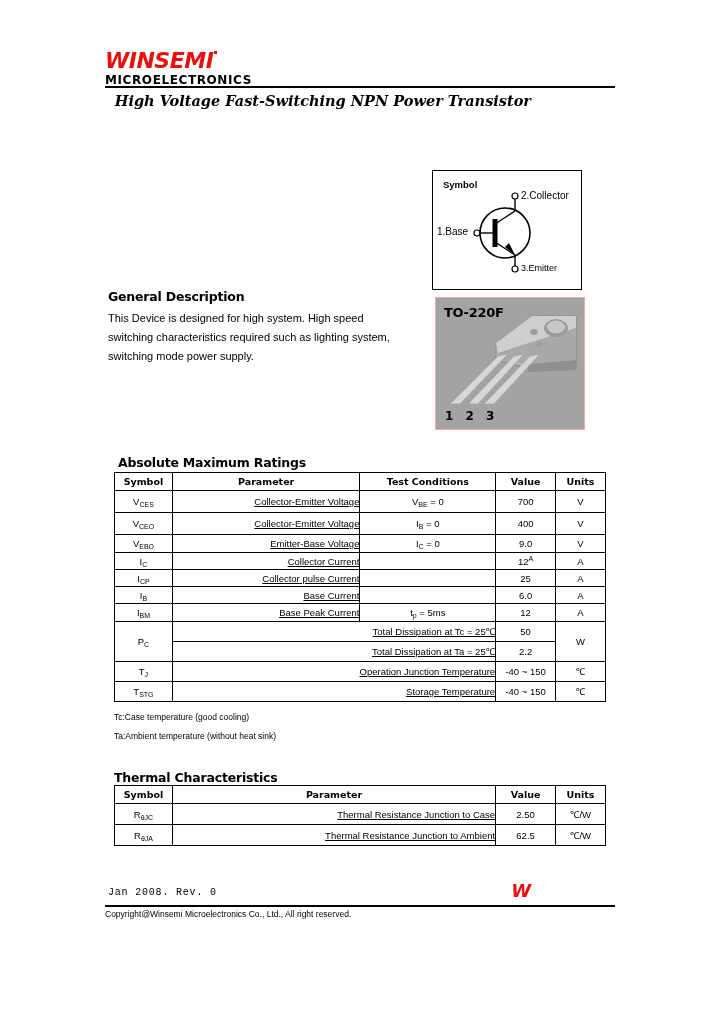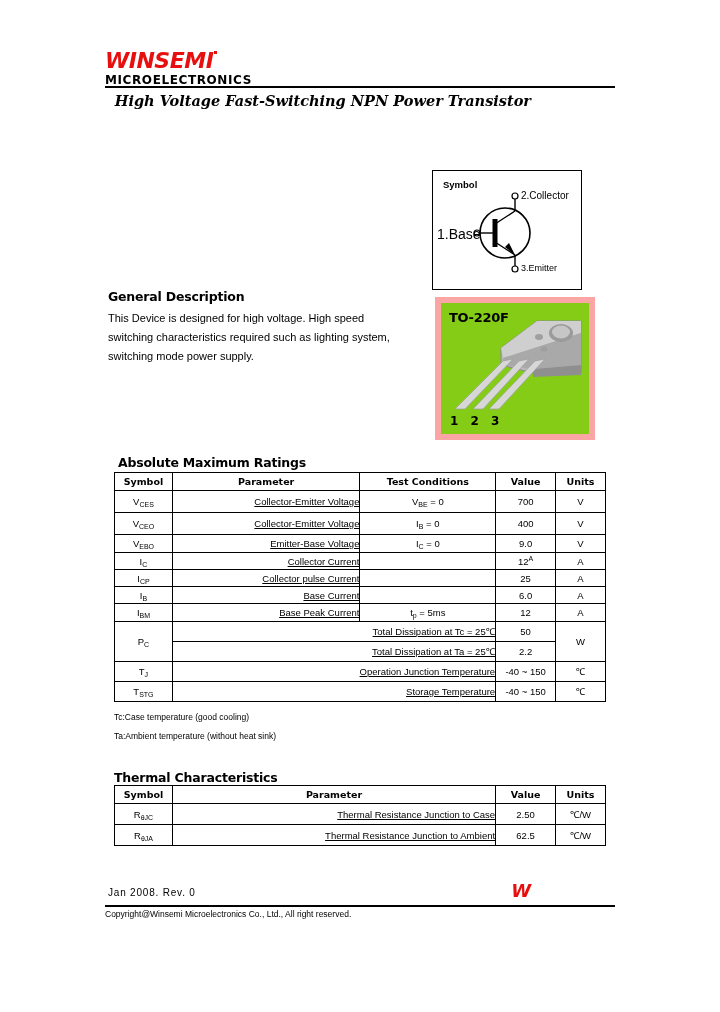--- a/index.html
+++ b/index.html
@@ -148,22 +148,22 @@
   }
   .symbol-svg { position: absolute; left: 0; top: 0; }
 
   
   .package-box {
     position: absolute;
     left: 435px;
     top: 297px;
     width: 148px;
     height: 131px;
-    border: 6px solid #fca5a5;
-    background: #84cc16;
+    border: 1px solid #fca5a5;
+    background: #a3a3a3;
   }
   .pkg-label {
     position: absolute;
     left: 8px;
     top: 7px;
     font-family: "DejaVu Sans", sans-serif;
     font-weight: bold;
     font-size: 13px;
     letter-spacing: -0.3px;
   }
@@ -219,21 +219,21 @@
     position: absolute;
     font-size: 8.5px;
     white-space: nowrap;
   }
 
   
   .footer-text {
     position: absolute;
     left: 108px;
     top: 887px;
-    font-family: Liberation Sans, sans-serif;
+    font-family: Liberation Mono, monospace;
     font-size: 10px;
     letter-spacing: 0.8px;
   }
   .footer-logo {
     position: absolute;
     right: 105px;
     top: 882px;
     font-family: "DejaVu Sans", sans-serif;
     font-weight: bold;
     font-style: italic;
@@ -268,41 +268,41 @@
       <div class="logo-word"><span>WINSEMI</span><span class="logo-dot"></span></div>
       <div class="logo-sub">MICROELECTRONICS</div>
     </div>
   </div>
   <div class="rule-top"></div>
   <div class="subtitle">High Voltage Fast-Switching NPN Power Transistor</div>
 
 
   <div class="gendesc">
     <div class="sec-heading">General Description</div>
-    <p>This Device is designed for high voltage. High speed</p>
+    <p>This Device is designed for high system. High speed</p>
     <p>switching characteristics required such as lighting system,</p>
     <p>switching mode power supply.</p>
   </div>
 
   <div class="symbol-box">
     <div class="symbol-title">Symbol</div>
     <svg class="symbol-svg" width="148" height="118">
       <circle cx="72" cy="62" r="25" fill="none" stroke="#000" stroke-width="1.6"></circle>
       <line x1="62" y1="48" x2="62" y2="76" stroke="#000" stroke-width="5"></line>
       <line x1="47" y1="62" x2="62" y2="62" stroke="#000" stroke-width="1.4"></line>
       <line x1="62" y1="53" x2="82" y2="40" stroke="#000" stroke-width="1.4"></line>
       <line x1="82" y1="40" x2="82" y2="28" stroke="#000" stroke-width="1.4"></line>
       <line x1="62" y1="71" x2="82" y2="84" stroke="#000" stroke-width="1.4"></line>
       <line x1="82" y1="84" x2="82" y2="95" stroke="#000" stroke-width="1.4"></line>
       <polygon points="82,84 72,76 76,72" fill="#000"></polygon>
       <circle cx="44" cy="62" r="3" fill="none" stroke="#000" stroke-width="1.2"></circle>
       <circle cx="82" cy="25" r="3" fill="none" stroke="#000" stroke-width="1.2"></circle>
       <circle cx="82" cy="98" r="3" fill="none" stroke="#000" stroke-width="1.2"></circle>
     </svg>
-    <div style="position:absolute;left:4px;top:55px;font-size:14px;">1.Base</div>
+    <div style="position:absolute;left:4px;top:55px;font-size:10px;">1.Base</div>
     <div style="position:absolute;left:88px;top:19px;font-size:10px;">2.Collector</div>
     <div style="position:absolute;left:88px;top:92px;font-size:9px;">3.Emitter</div>
   </div>
 
   <div class="package-box">
     <svg class="pkg-svg" width="148" height="131">
       <polygon points="60,45 96,18 140,18 140,70 92,70 60,62" fill="#b8b8b8" stroke="#8a8a8a" stroke-width="1"></polygon>
       <polygon points="60,45 96,18 140,18 140,30 62,55" fill="#cfcfcf" stroke="none"></polygon>
       <polygon points="62,55 140,30 140,62 92,66 62,62" fill="#a9a9a9" stroke="none"></polygon>
       <polygon points="92,66 140,62 140,72 92,74" fill="#8f8f8f" stroke="none"></polygon>

